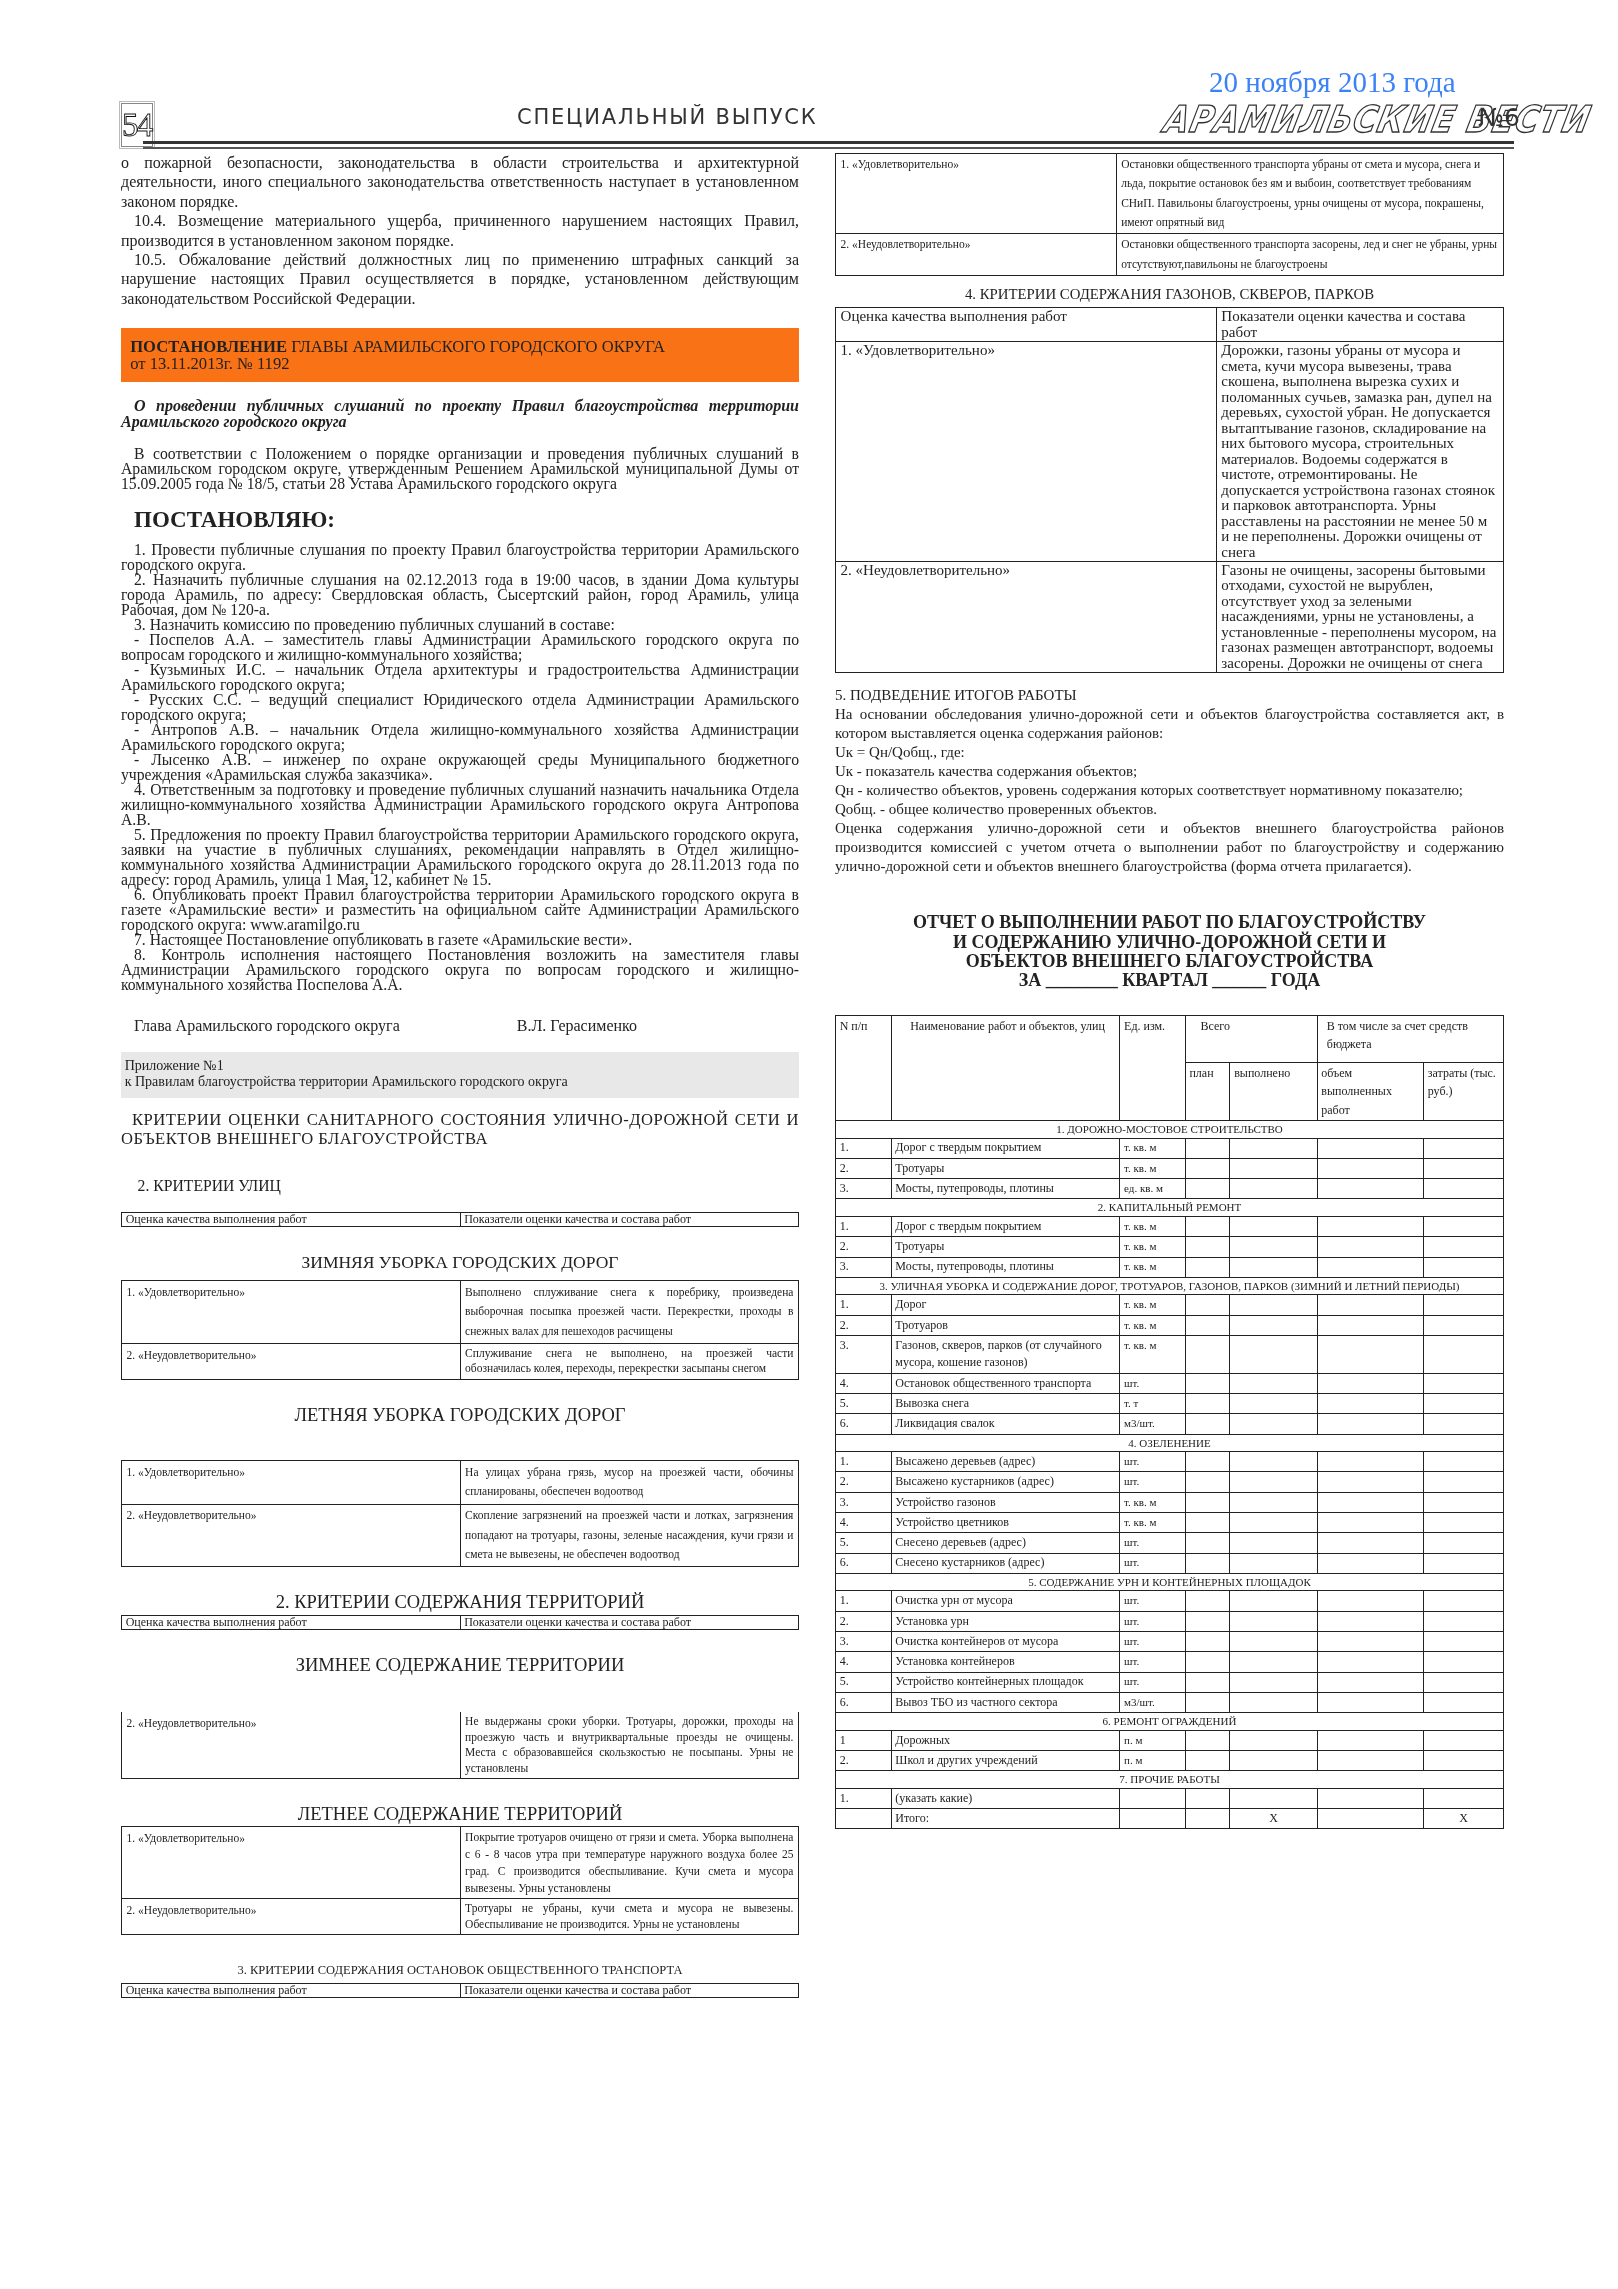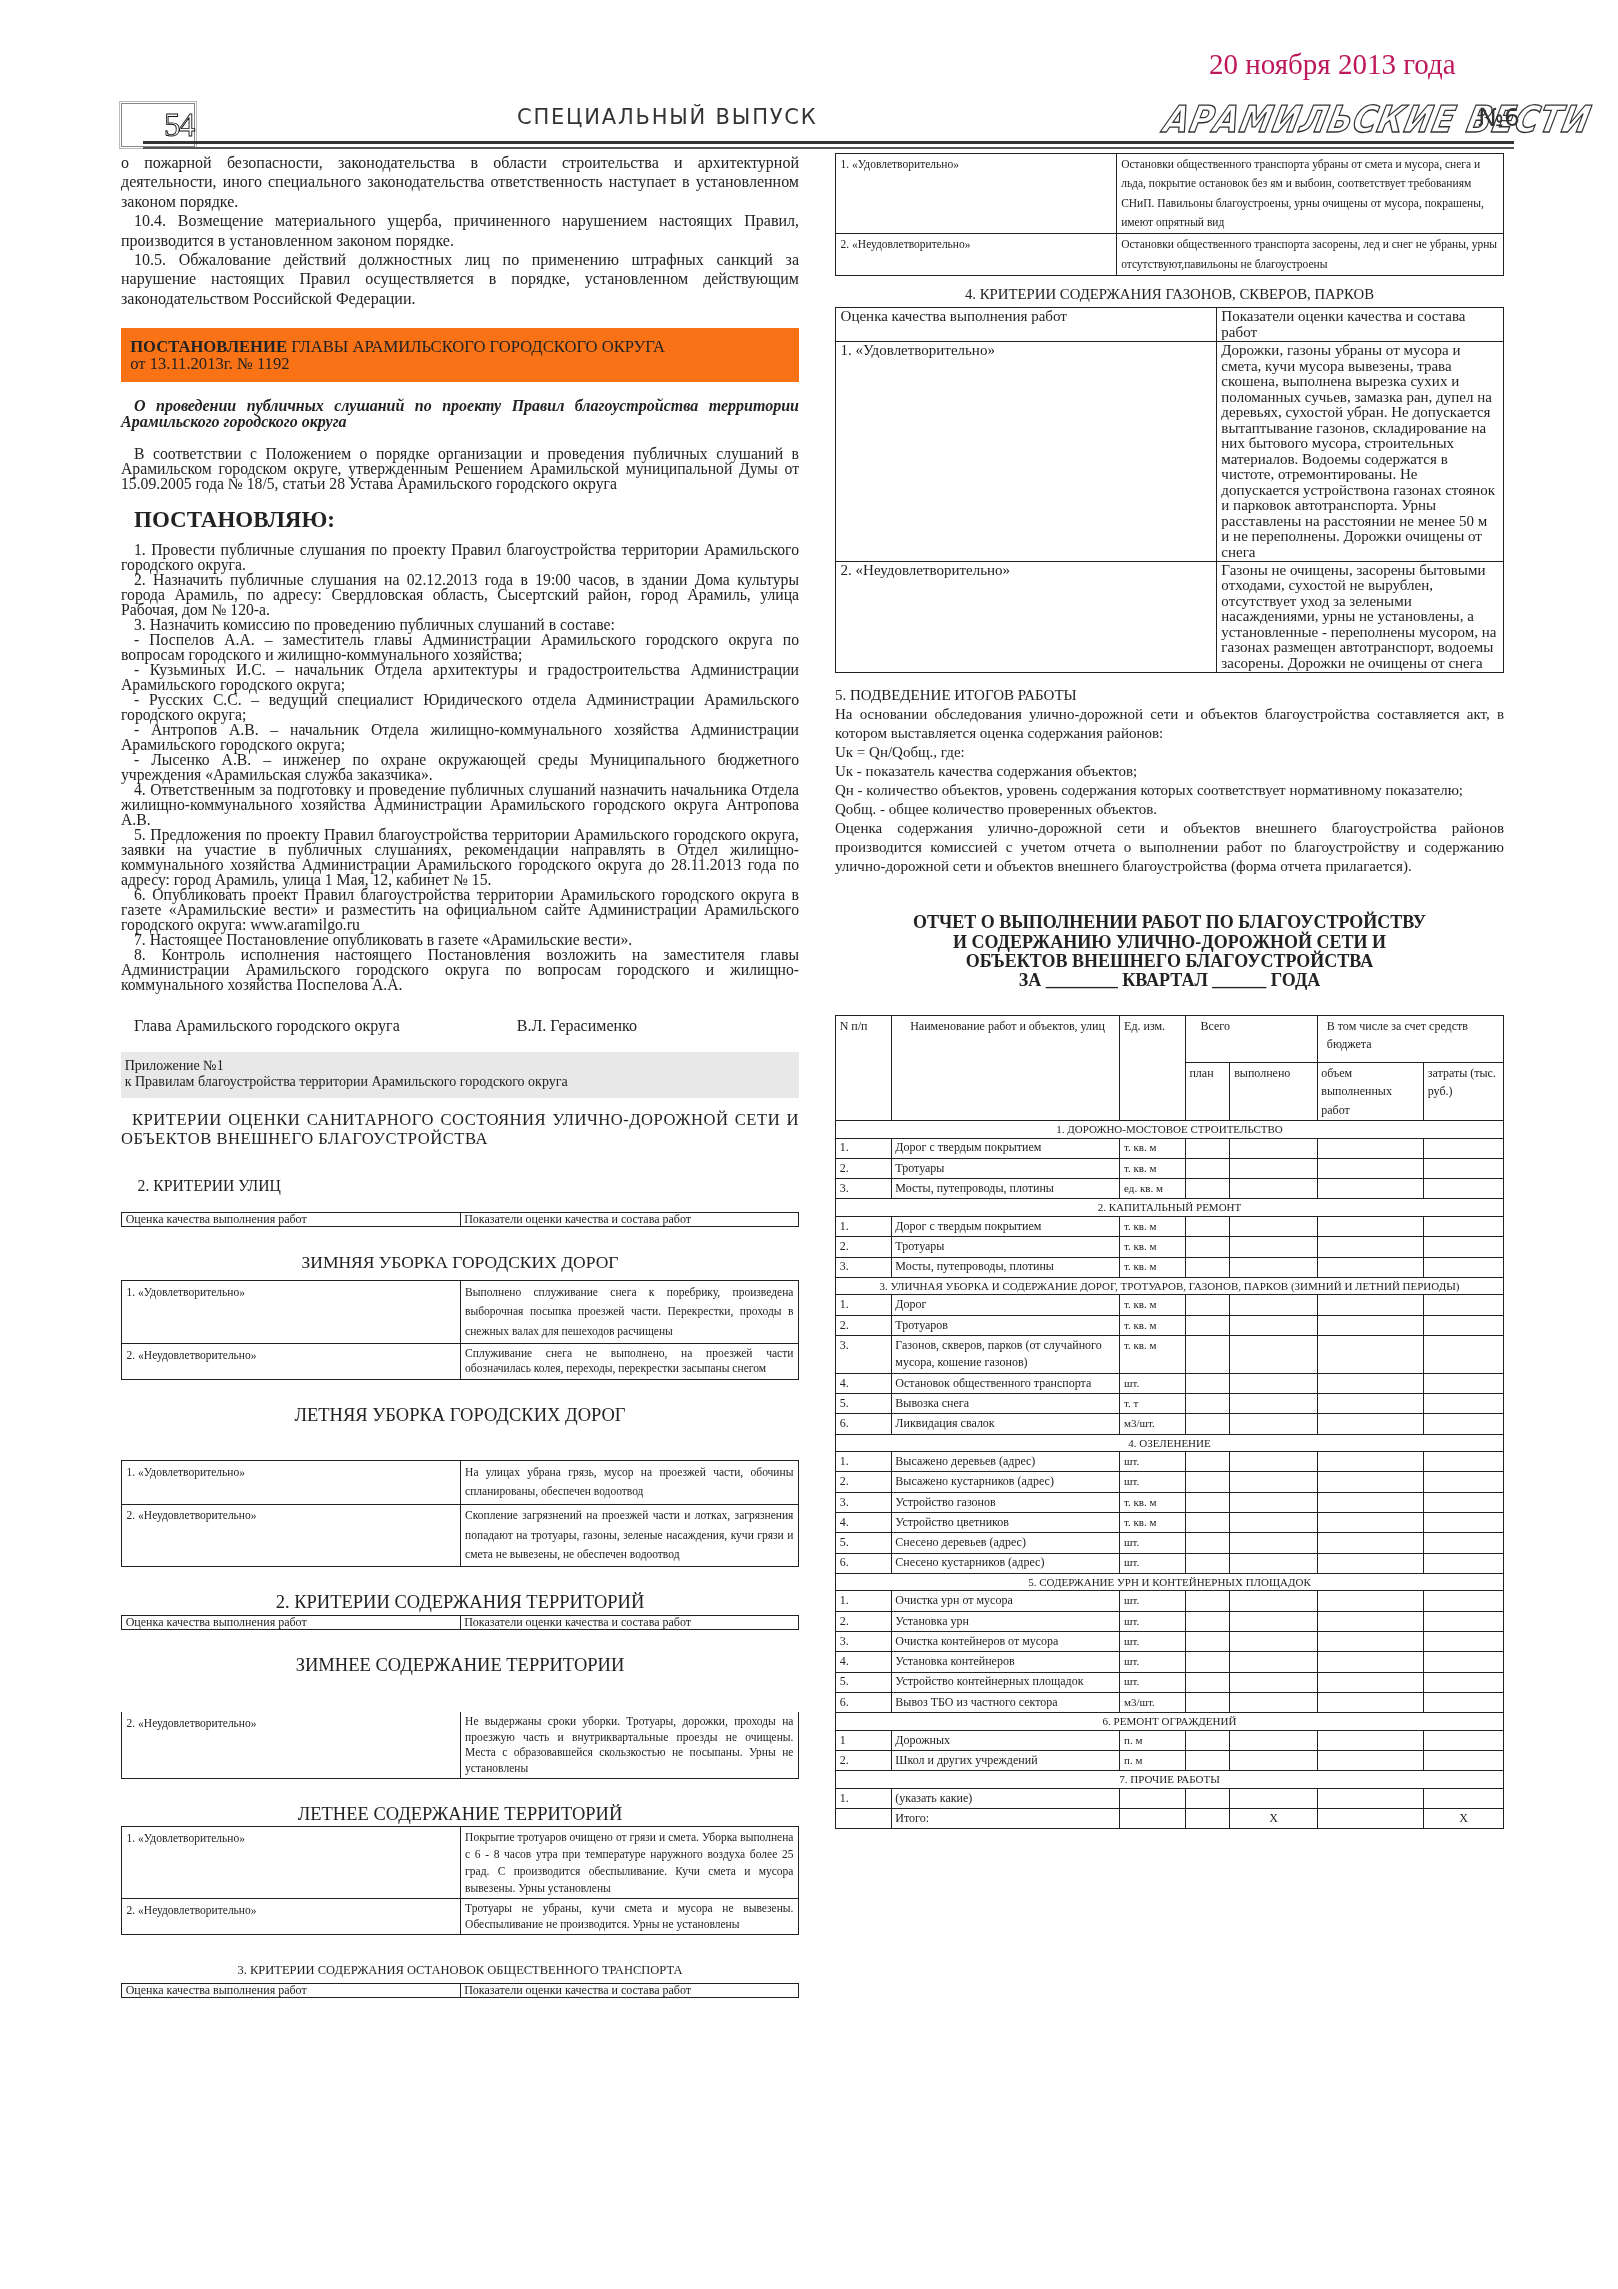--- a/index.html
+++ b/index.html
@@ -1,21 +1,21 @@
 <!DOCTYPE html>
 <html style="font-size:14.8px"><head>
 <meta charset="utf-8">
 <style>
   html, body { margin: 0; padding: 0; background: #fff; }
   body { width: 1619px; height: 2290px; position: relative; font-family: "Liberation Serif", "DejaVu Serif", serif; color: #222; overflow: hidden; }
   .abs { position: absolute; }
   
-  .page-num { left: 121px; top: 103px; width: 29.5px; height: 42px; border: 1.8px solid #888; outline: 1.8px solid #bbb; outline-offset: 1.8px; font-size: 33px; text-align: center; line-height: 42px; color: #111; font-family: "Liberation Serif", serif; letter-spacing: -1.8px; -webkit-text-stroke: 0.9px #111; color: #fff; padding-left: 42px; }
+  .page-num { left: 121px; top: 103px; width: 29.5px; height: 42px; border: 1.8px solid #888; outline: 1.8px solid #bbb; outline-offset: 1.8px; font-size: 33px; text-align: center; line-height: 42px; color: #111; font-family: "Liberation Serif", serif; letter-spacing: -1.8px; -webkit-text-stroke: 0.9px #111; color: #fff; }
   .section-title { left: 517px; top: 105px; font-family: "DejaVu Sans", "Liberation Sans", sans-serif; font-size: 21px; letter-spacing: 1.8px; color: #333; }
-  .issue-date { left: 1209px; top: 48px; font-size: 29px; color: #be185d; }
+  .issue-date { left: 1209px; top: 66px; font-size: 29px; color: #3b82f6; }
   .brand { left: 1165px; top: 100px; font-family: "DejaVu Sans", "Liberation Sans", sans-serif; font-style: italic; font-weight: bold; font-size: 32px; color: #fff; -webkit-text-stroke: 1.2px #333; letter-spacing: 0.9px; transform: skewX(-12deg) scaleY(1.15); }
   .issue-no { left: 1478px; top: 103px; font-family: "DejaVu Sans", "Liberation Sans", sans-serif; font-size: 25px; color: #333; }
   .rule-thick { left: 143px; top: 141px; width: 1371px; height: 2.8px; background: #333; }
   .rule-thin { left: 143px; top: 147px; width: 1371px; height: 1.8px; background: #555; }
 
   
   .col-left { left: 121px; top: 153px; width: 678px; font-size: 16px; line-height: 19.4px; text-align: justify; }
   .col-left p { margin: 0; }
   .ind { text-indent: 13px; }
   .shaded { background: #f97316; padding: 11px 9.2px 9.2px 9.2px; }

